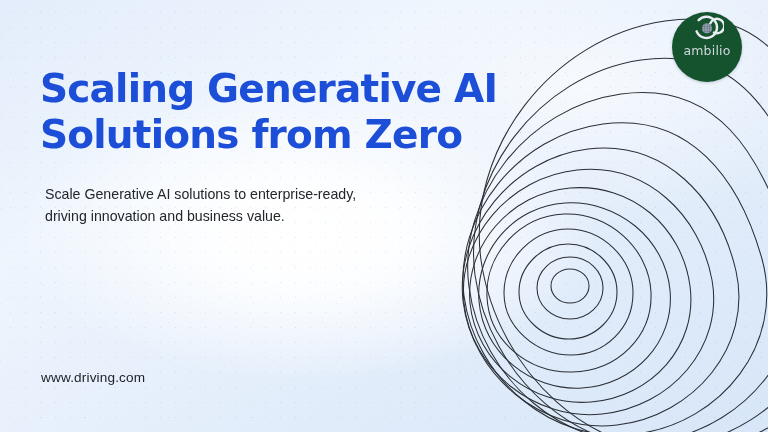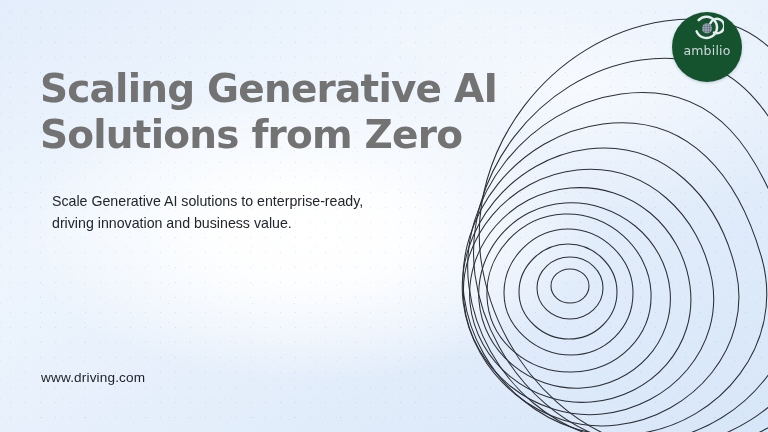--- a/index.html
+++ b/index.html
@@ -59,30 +59,30 @@
   .headline {
     position: absolute;
     left: 40px;
     top: 66px;
     width: 470px;
     margin: 0;
     font-size: 39px;
     line-height: 1.17;
     letter-spacing: -0.8px;
     font-weight: 700;
-    color: #737373;
+    color: #1d4ed8;
     font-family: "DejaVu Sans", sans-serif;
     white-space: pre-line;
   }
   .subtitle {
     position: absolute;
     left: 41px;
     top: 180px;
     width: 430px;
-    margin: 11px;
+    margin: 4px;
     font-size: 14.2px;
     line-height: 1.52;
     color: #23262b;
     font-weight: 400;
     white-space: pre-line;
   }
   .website {
     position: absolute;
     left: 41px;
     top: 370px;

